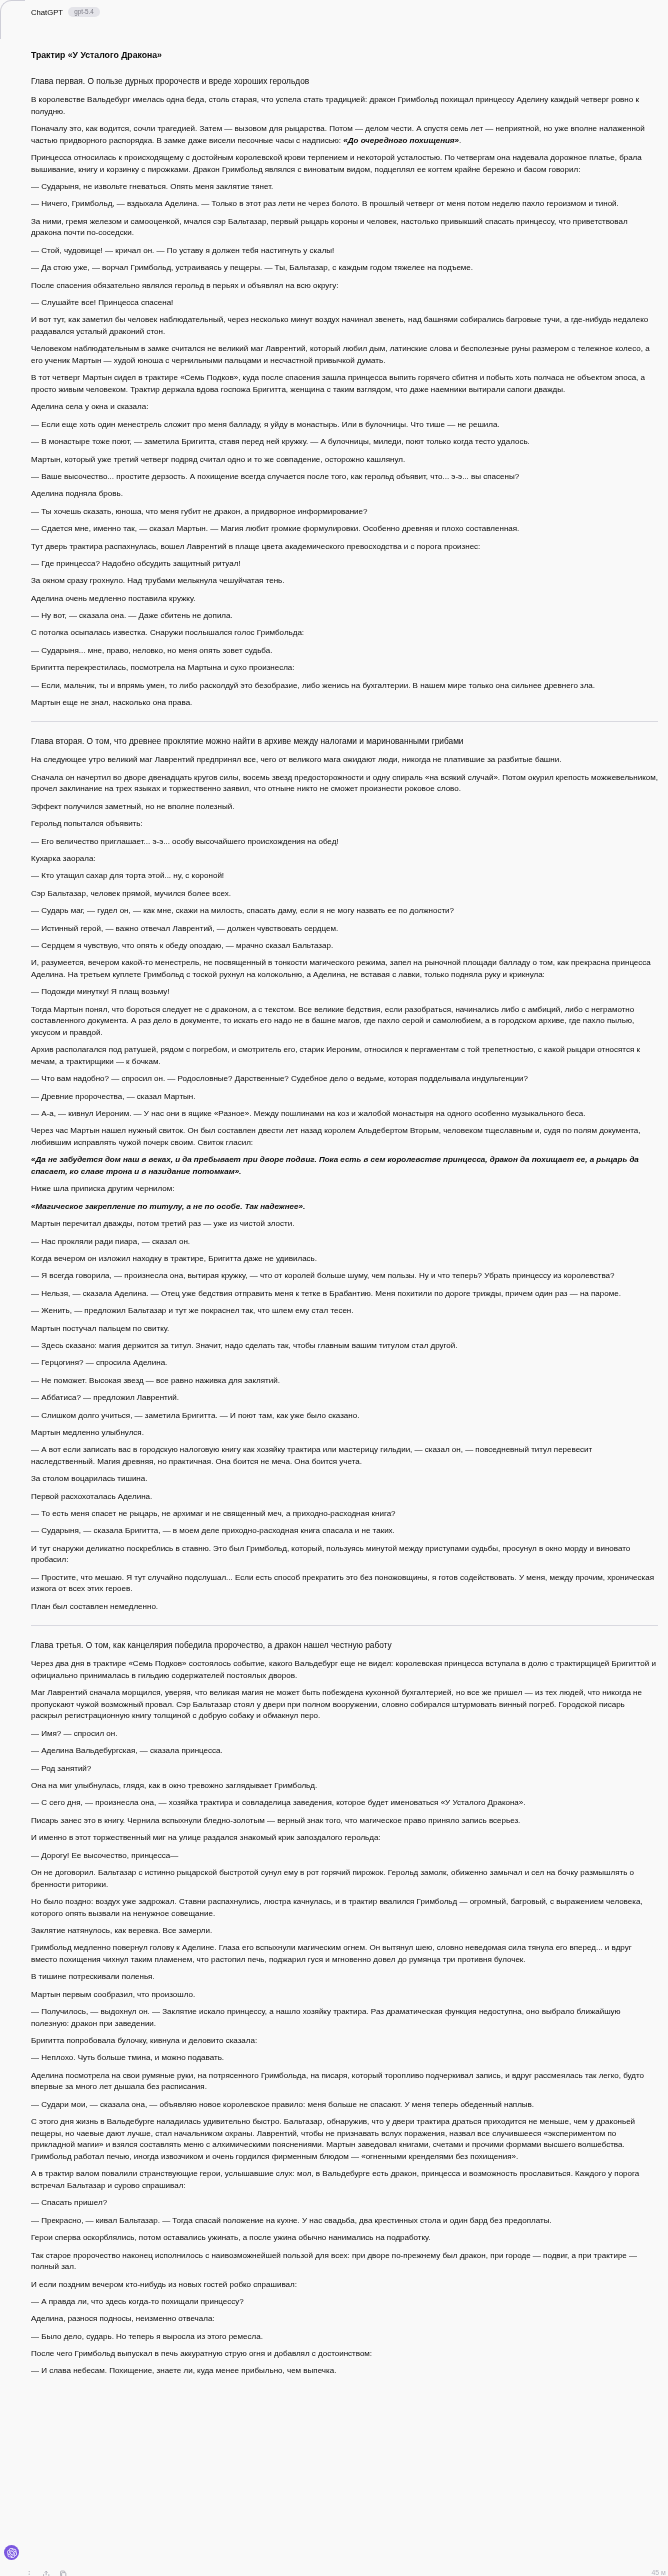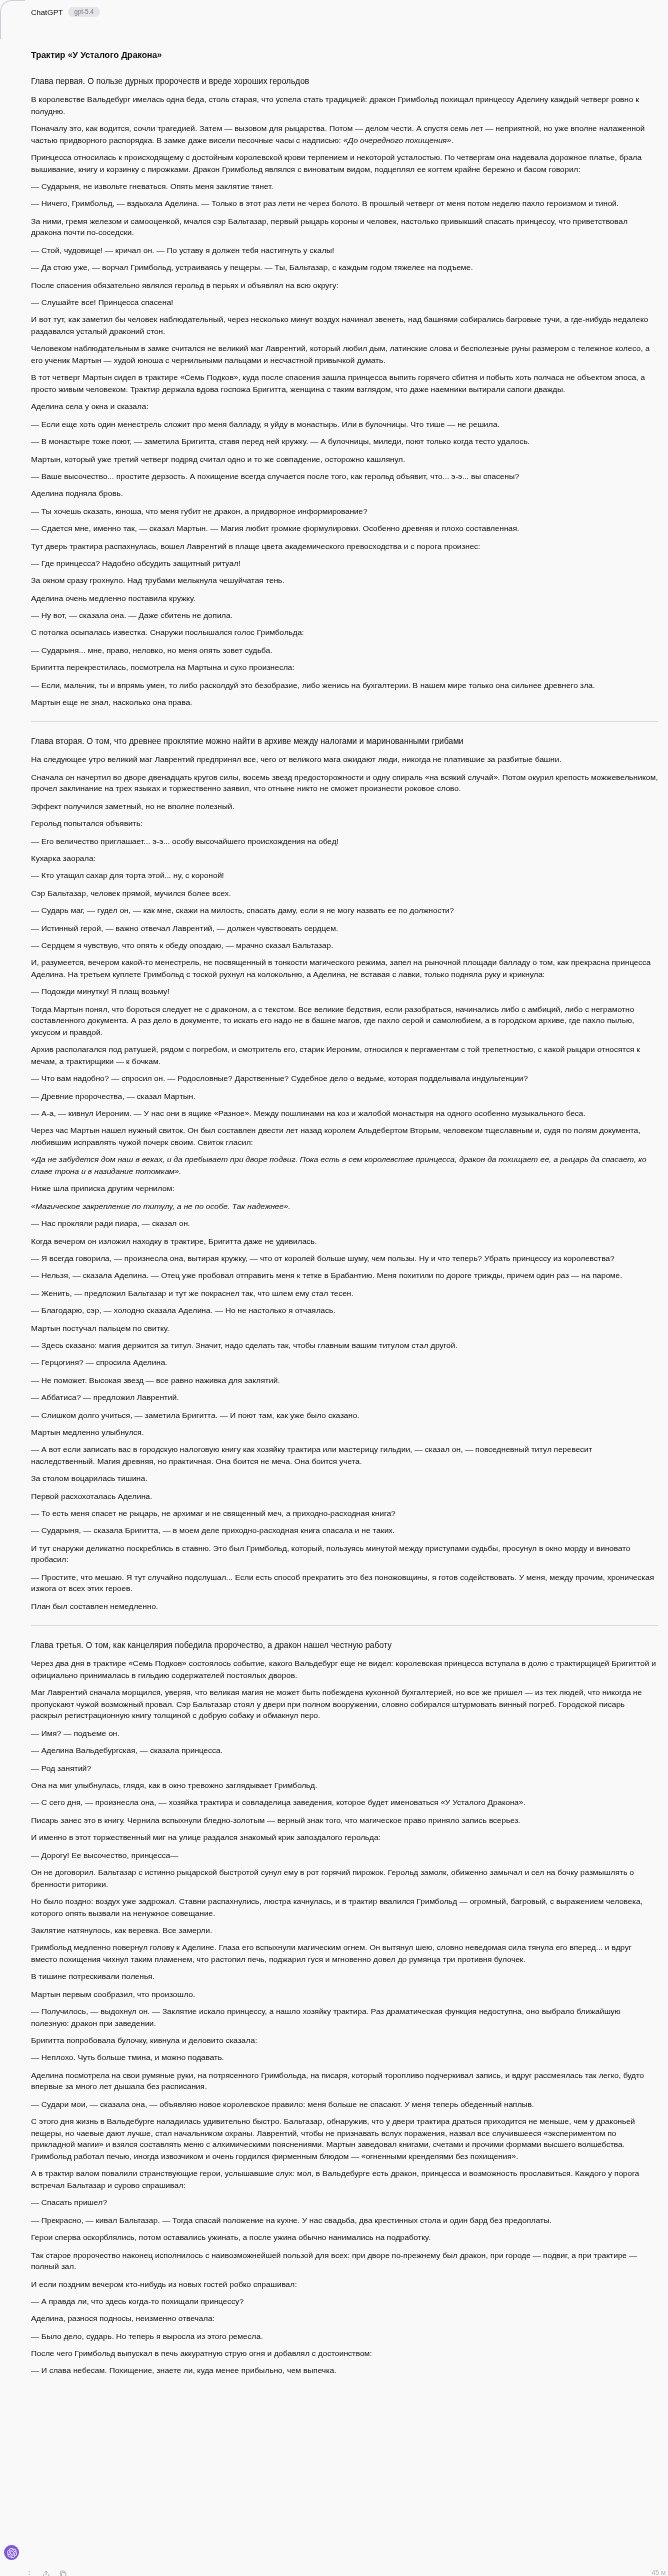--- a/index.html
+++ b/index.html
@@ -30,21 +30,21 @@
   }
   .story-title{
     font-size:8.7px;font-weight:700;line-height:11.6px;
     margin:16px 0 13.7px 0;
   }
   .chapter-heading{
     font-size:8.3px;font-weight:400;line-height:11.6px;
     margin:13.7px 0 6.9px 0;
   }
   p.story-p{margin:5.8px 0;}
-  .q{font-weight:400;font-style:italic;}
+  .q{font-weight:700;font-style:italic;}
   hr.chapter-divider{
     border:none;border-top:0.5px solid #d9d9e0;
     margin:12.7px 0 13.7px 0;
   }
   .avatar{
     position:absolute;left:4.2px;top:2545px;width:15.3px;height:15.3px;
     border-radius:50%;background:#7b57e0;
     display:flex;align-items:center;justify-content:center;
   }
   .avatar svg{width:10px;height:10px;fill:#ffffff;}
@@ -122,46 +122,46 @@
         <p class="story-p">— Подожди минутку! Я плащ возьму!</p>
         <p class="story-p">Тогда Мартын понял, что бороться следует не с драконом, а с текстом. Все великие бедствия, если разобраться, начинались либо с амбиций, либо с неграмотно составленного документа. А раз дело в документе, то искать его надо не в башне магов, где пахло серой и самолюбием, а в городском архиве, где пахло пылью, уксусом и правдой.</p>
         <p class="story-p">Архив располагался под ратушей, рядом с погребом, и смотритель его, старик Иероним, относился к пергаментам с той трепетностью, с какой рыцари относятся к мечам, а трактирщики — к бочкам.</p>
         <p class="story-p">— Что вам надобно? — спросил он. — Родословные? Дарственные? Судебное дело о ведьме, которая подделывала индульгенции?</p>
         <p class="story-p">— Древние пророчества, — сказал Мартын.</p>
         <p class="story-p">— А-а, — кивнул Иероним. — У нас они в ящике «Разное». Между пошлинами на коз и жалобой монастыря на одного особенно музыкального беса.</p>
         <p class="story-p">Через час Мартын нашел нужный свиток. Он был составлен двести лет назад королем Альдебертом Вторым, человеком тщеславным и, судя по полям документа, любившим исправлять чужой почерк своим. Свиток гласил:</p>
         <p class="story-p q">«Да не забудется дом наш в веках, и да пребывает при дворе подвиг. Пока есть в сем королевстве принцесса, дракон да похищает ее, а рыцарь да спасает, ко славе трона и в назидание потомкам».</p>
         <p class="story-p">Ниже шла приписка другим чернилом:</p>
         <p class="story-p q">«Магическое закрепление по титулу, а не по особе. Так надежнее».</p>
+        <p class="story-p">Мартын перечитал дважды, потом третий раз — уже из чистой злости.</p>
         <p class="story-p">— Нас прокляли ради пиара, — сказал он.</p>
         <p class="story-p">Когда вечером он изложил находку в трактире, Бригитта даже не удивилась.</p>
         <p class="story-p">— Я всегда говорила, — произнесла она, вытирая кружку, — что от королей больше шуму, чем пользы. Ну и что теперь? Убрать принцессу из королевства?</p>
-        <p class="story-p">— Нельзя, — сказала Аделина. — Отец уже пробовал отправить меня к тетке в Брабантию. Меня похитили по дороге трижды, причем один раз — на пароме.</p>
+        <p class="story-p">— Нельзя, — сказала Аделина. — Отец уже бедствия отправить меня к тетке в Брабантию. Меня похитили по дороге трижды, причем один раз — на пароме.</p>
         <p class="story-p">— Женить, — предложил Бальтазар и тут же покраснел так, что шлем ему стал тесен.</p>
-        <p class="story-p">— Благодарю, сэр, — холодно сказала Аделина. — Но не настолько я отчаялась.</p>
         <p class="story-p">Мартын постучал пальцем по свитку.</p>
         <p class="story-p">— Здесь сказано: магия держится за титул. Значит, надо сделать так, чтобы главным вашим титулом стал другой.</p>
         <p class="story-p">— Герцогиня? — спросила Аделина.</p>
         <p class="story-p">— Не поможет. Высокая звезд — все равно наживка для заклятий.</p>
         <p class="story-p">— Аббатиса? — предложил Лаврентий.</p>
         <p class="story-p">— Слишком долго учиться, — заметила Бригитта. — И поют там, как уже было сказано.</p>
         <p class="story-p">Мартын медленно улыбнулся.</p>
         <p class="story-p">— А вот если записать вас в городскую налоговую книгу как хозяйку трактира или мастерицу гильдии, — сказал он, — повседневный титул перевесит наследственный. Магия древняя, но практичная. Она боится не меча. Она боится учета.</p>
         <p class="story-p">За столом воцарилась тишина.</p>
         <p class="story-p">Первой расхохоталась Аделина.</p>
         <p class="story-p">— То есть меня спасет не рыцарь, не архимаг и не священный меч, а приходно-расходная книга?</p>
         <p class="story-p">— Сударыня, — сказала Бригитта, — в моем деле приходно-расходная книга спасала и не таких.</p>
         <p class="story-p">И тут снаружи деликатно поскреблись в ставню. Это был Гримбольд, который, пользуясь минутой между приступами судьбы, просунул в окно морду и виновато пробасил:</p>
         <p class="story-p">— Простите, что мешаю. Я тут случайно подслушал... Если есть способ прекратить это без поножовщины, я готов содействовать. У меня, между прочим, хроническая изжога от всех этих героев.</p>
         <p class="story-p">План был составлен немедленно.</p>
         <hr class="chapter-divider">
         <h3 class="chapter-heading">Глава третья. О том, как канцелярия победила пророчество, а дракон нашел честную работу</h3>
         <p class="story-p">Через два дня в трактире «Семь Подков» состоялось событие, какого Вальдебург еще не видел: королевская принцесса вступала в долю с трактирщицей Бригиттой и официально принималась в гильдию содержателей постоялых дворов.</p>
         <p class="story-p">Маг Лаврентий сначала морщился, уверяя, что великая магия не может быть побеждена кухонной бухгалтерией, но все же пришел — из тех людей, что никогда не пропускают чужой возможный провал. Сэр Бальтазар стоял у двери при полном вооружении, словно собирался штурмовать винный погреб. Городской писарь раскрыл регистрационную книгу толщиной с добрую собаку и обмакнул перо.</p>
-        <p class="story-p">— Имя? — подъеме он.</p>
+        <p class="story-p">— Имя? — спросил он.</p>
         <p class="story-p">— Аделина Вальдебургская, — сказала принцесса.</p>
         <p class="story-p">— Род занятий?</p>
         <p class="story-p">Она на миг улыбнулась, глядя, как в окно тревожно заглядывает Гримбольд.</p>
         <p class="story-p">— С сего дня, — произнесла она, — хозяйка трактира и совладелица заведения, которое будет именоваться «У Усталого Дракона».</p>
         <p class="story-p">Писарь занес это в книгу. Чернила вспыхнули бледно-золотым — верный знак того, что магическое право приняло запись всерьез.</p>
         <p class="story-p">И именно в этот торжественный миг на улице раздался знакомый крик запоздалого герольда:</p>
         <p class="story-p">— Дорогу! Ее высочество, принцесса—</p>
         <p class="story-p">Он не договорил. Бальтазар с истинно рыцарской быстротой сунул ему в рот горячий пирожок. Герольд замолк, обиженно замычал и сел на бочку размышлять о бренности риторики.</p>
         <p class="story-p">Но было поздно: воздух уже задрожал. Ставни распахнулись, люстра качнулась, и в трактир ввалился Гримбольд — огромный, багровый, с выражением человека, которого опять вызвали на ненужное совещание.</p>
         <p class="story-p">Заклятие натянулось, как веревка. Все замерли.</p>

